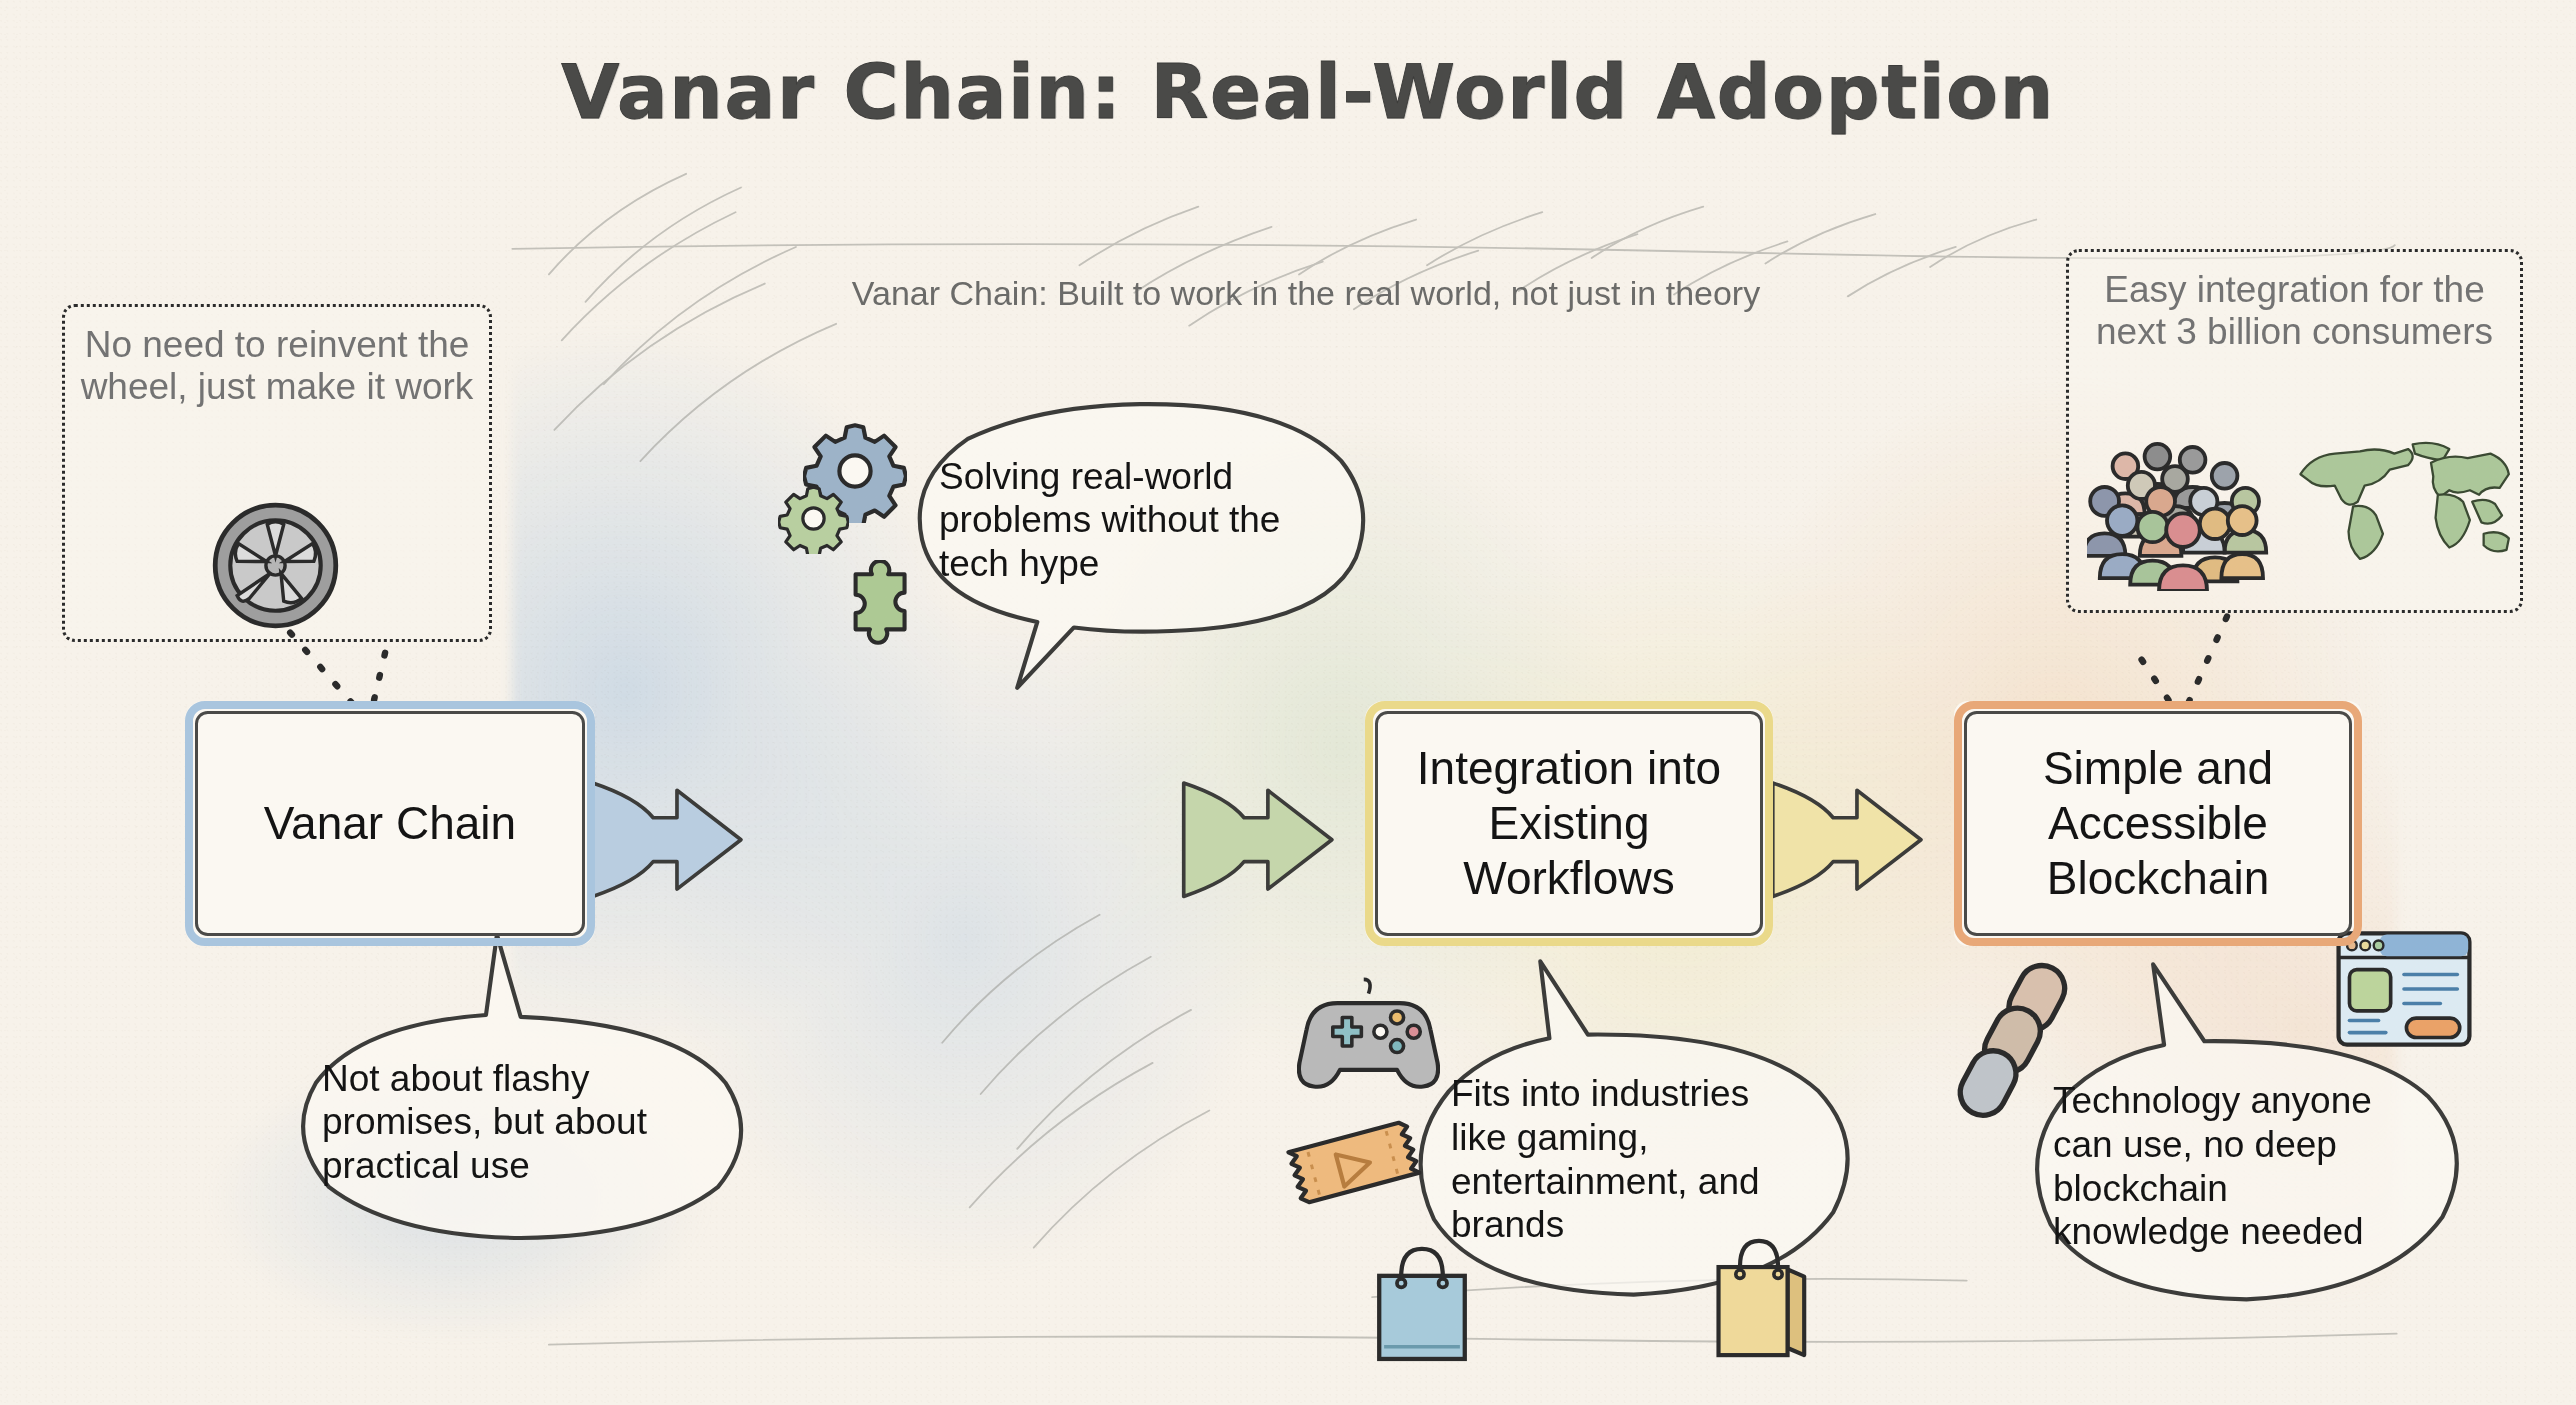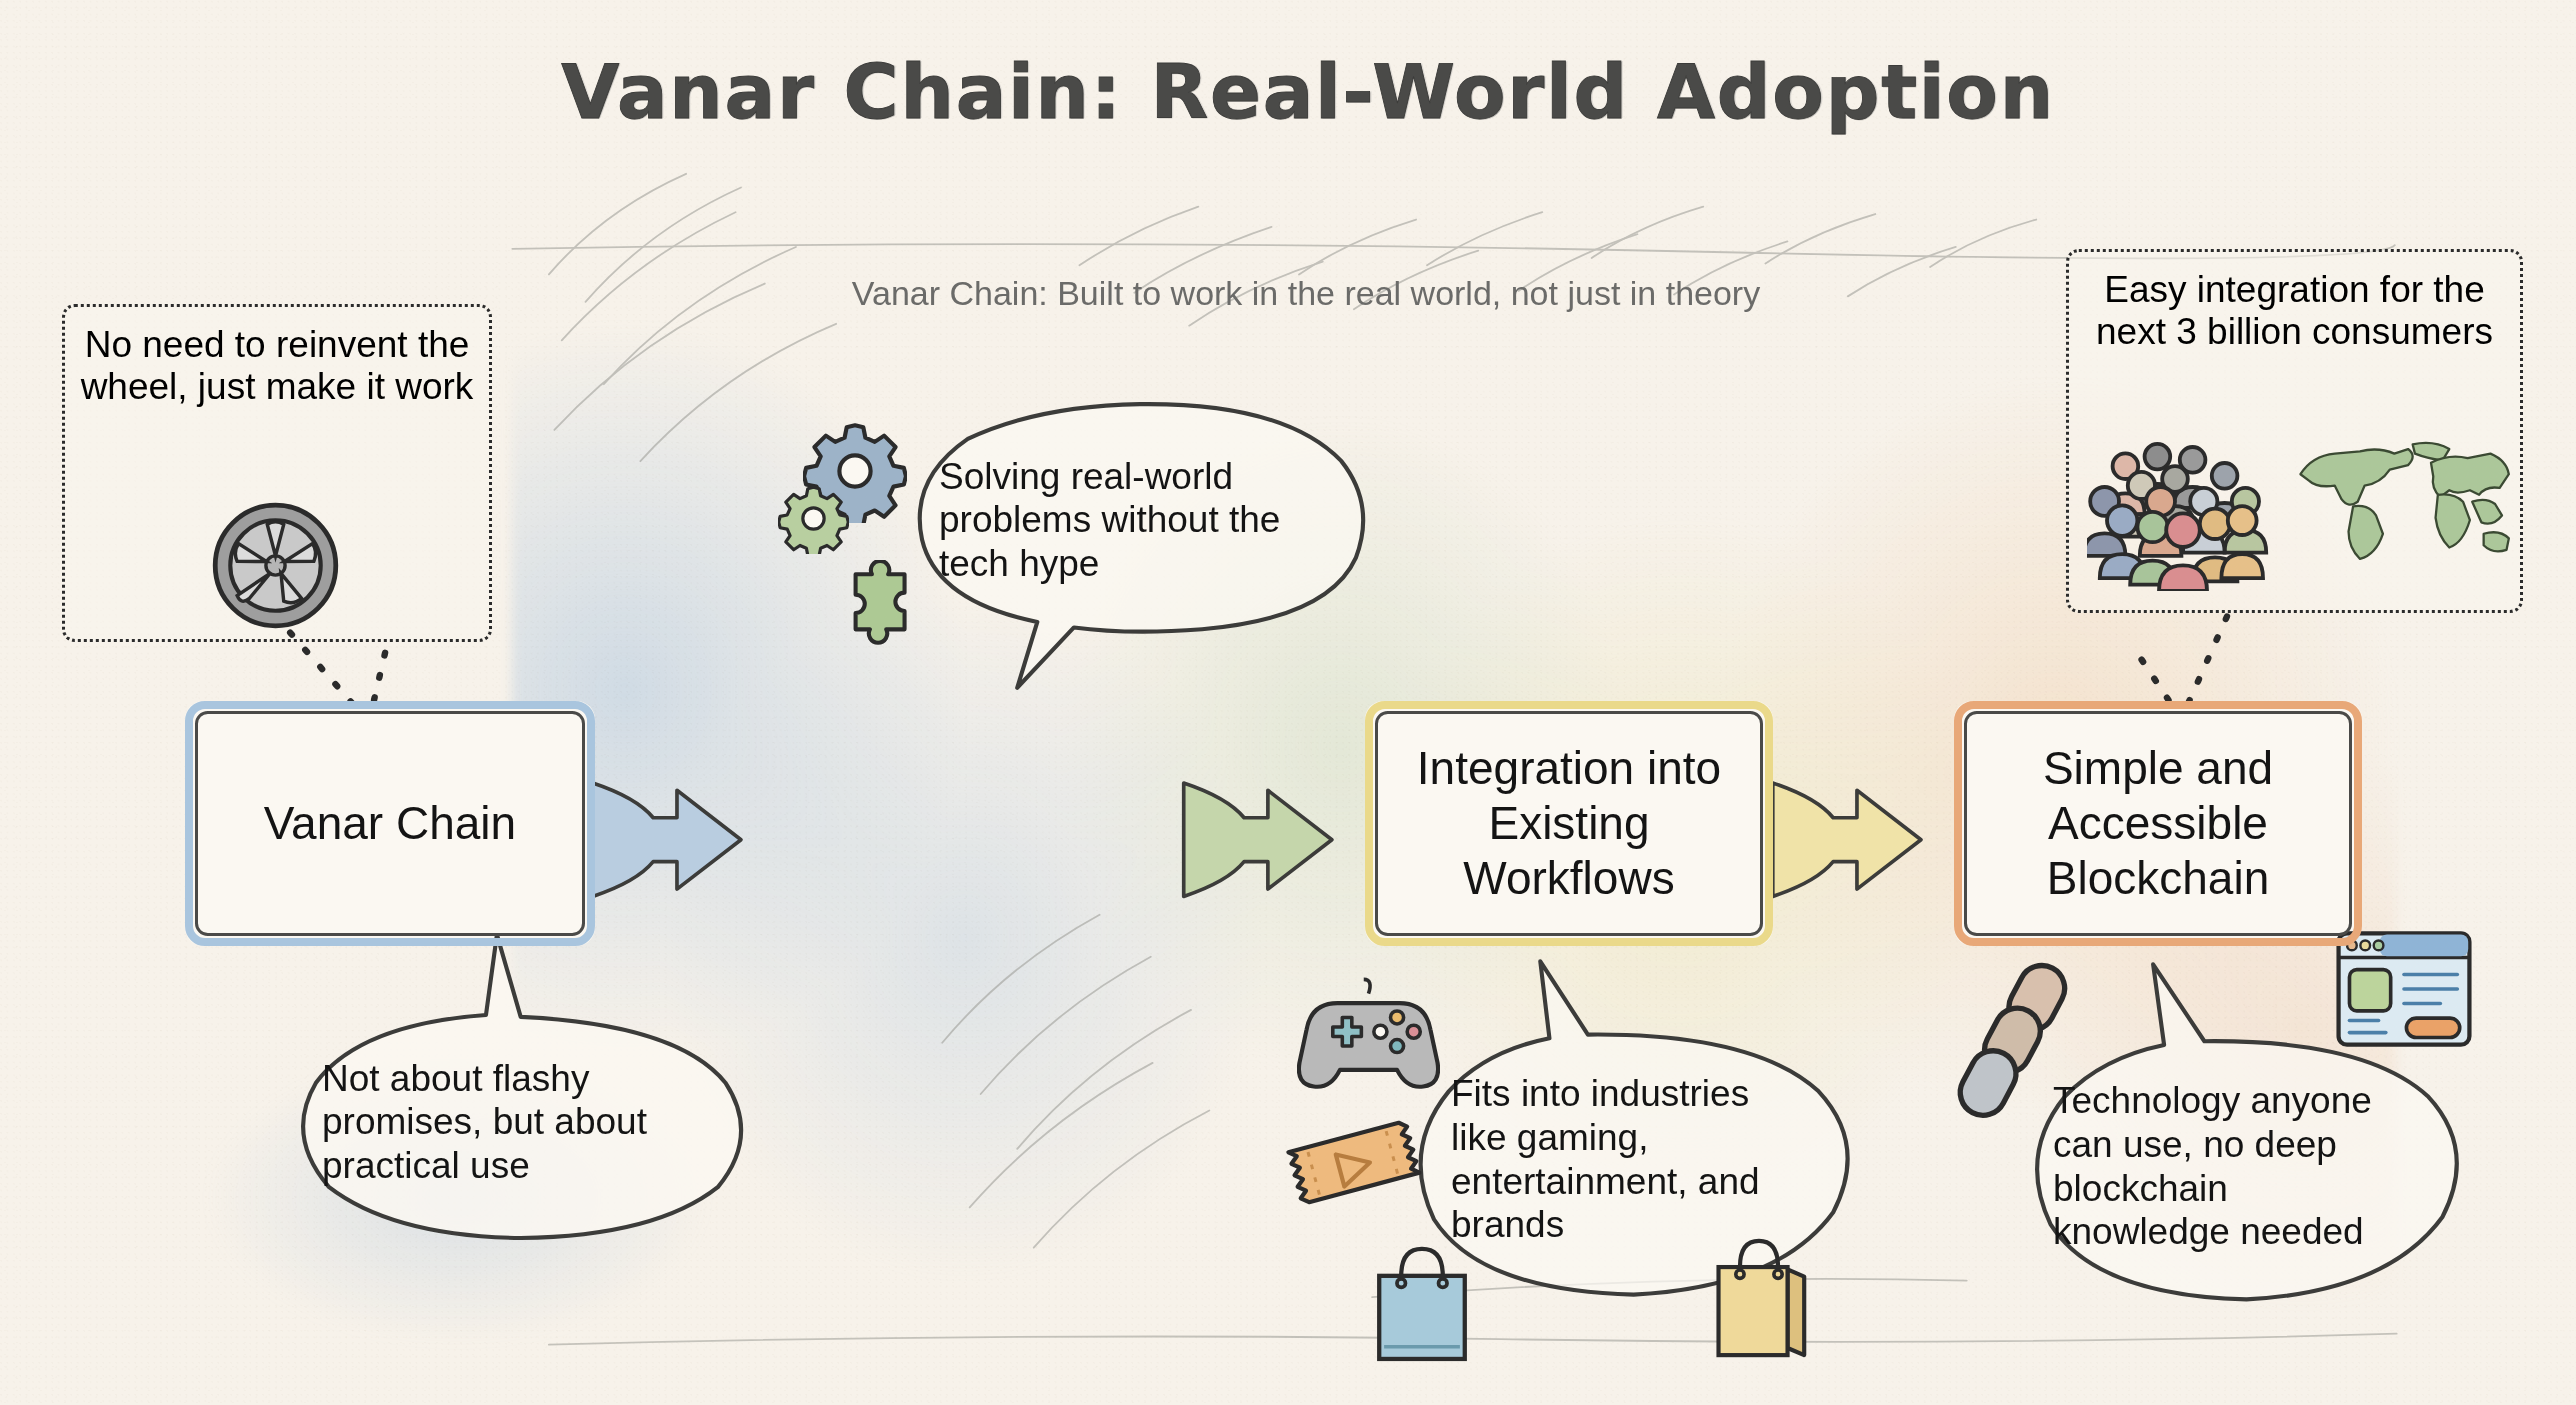--- a/index.html
+++ b/index.html
@@ -61,21 +61,21 @@
   
   .note{
     position:absolute;
     border:3.7px dotted #2b2b2b;
     border-radius:12.8px;
     background:rgba(250,246,238,.52);
     box-sizing:border-box;
     display:flex;flex-direction:column;align-items:center;
   }
   .note .note-text{
-    font-size:37px;line-height:1.16;color:#000000;text-align:center;
+    font-size:37px;line-height:1.16;color:#737373;text-align:center;
     padding:16.5px 12.8px 3.7px;
   }
   .note-tl{left:62px;top:304px;width:430px;height:338px;}
   .note-tr{left:2066px;top:249px;width:457px;height:364px;}
 
   
   .flowbox{
     position:absolute;box-sizing:border-box;
     background:#fbf8f2;
     display:flex;align-items:center;justify-content:center;
@@ -292,21 +292,21 @@
     <div class="ftext">Vanar Chain</div>
   </div>
 
 
   <div class="flowbox" style="left:1365px;top:701px;width:408px;height:245px;">
     <div class="box-outer" style="border-color:#ead98a;"></div>
     <div class="box-inner"></div>
     <div class="ftext">Integration into Existing Workflows</div>
   </div>
 
-  <div class="flowbox" style="left:1954px;top:701px;width:408px;height:245px;">
+  <div class="flowbox" style="left:1954px;top:701px;width:408px;height:245px;border-radius:14px;">
     <div class="box-outer" style="border-color:#e8a878;"></div>
     <div class="box-inner"></div>
     <div class="ftext">Simple and Accessible Blockchain</div>
   </div>
 
   <div class="bubble" style="left:298px;top:1017px;width:439px;height:210px;">
     <svg class="icon" style="left:-25.6px;top:-97px;" width="512" height="329" viewBox="0 0 560 360">
       <path d="M272 106 L246 16 L234 104 Q96 114 48 178 Q14 236 62 292 Q132 346 272 348
                Q420 346 488 292 Q534 236 496 178 Q444 114 272 106 Z" fill="#fbf8f2" fill-opacity=".82" stroke="#3c3c3a" stroke-width="4.5" stroke-linejoin="round"></path>
     </svg>

